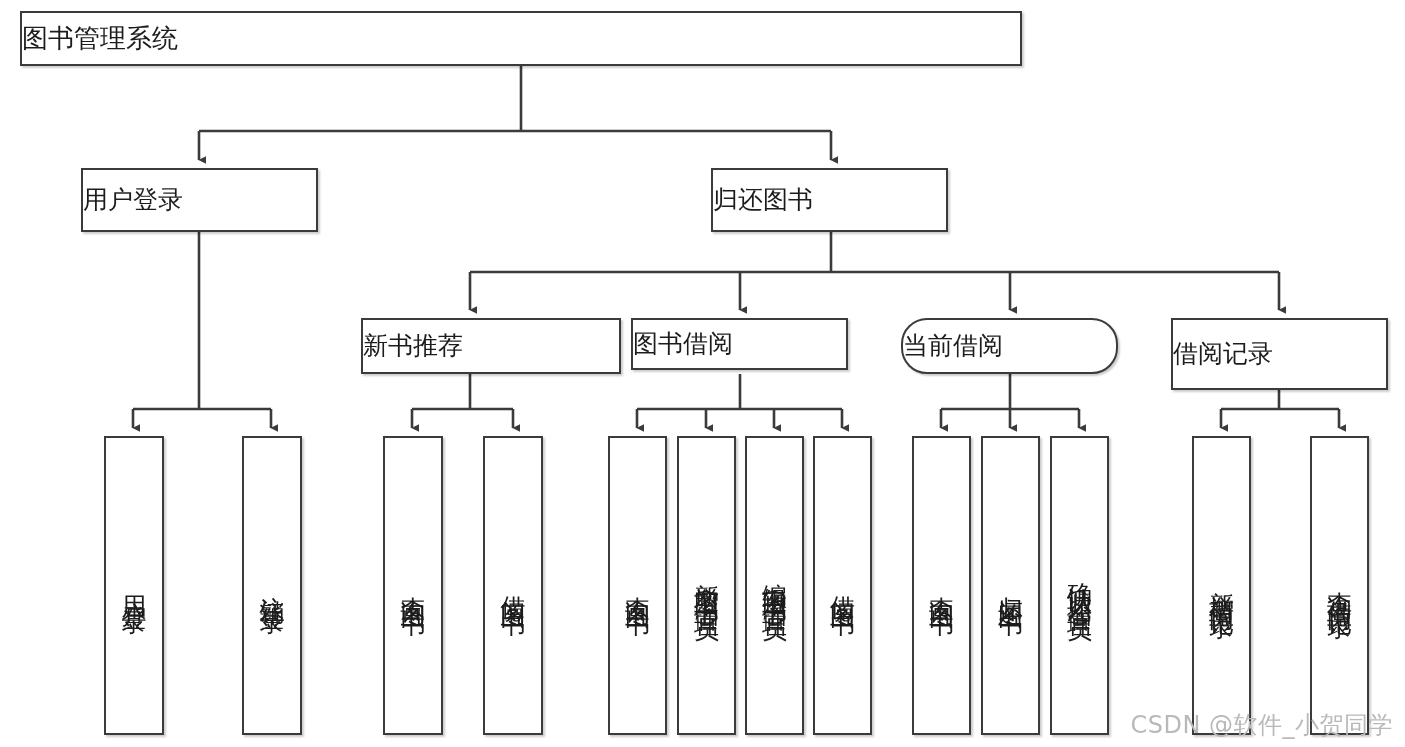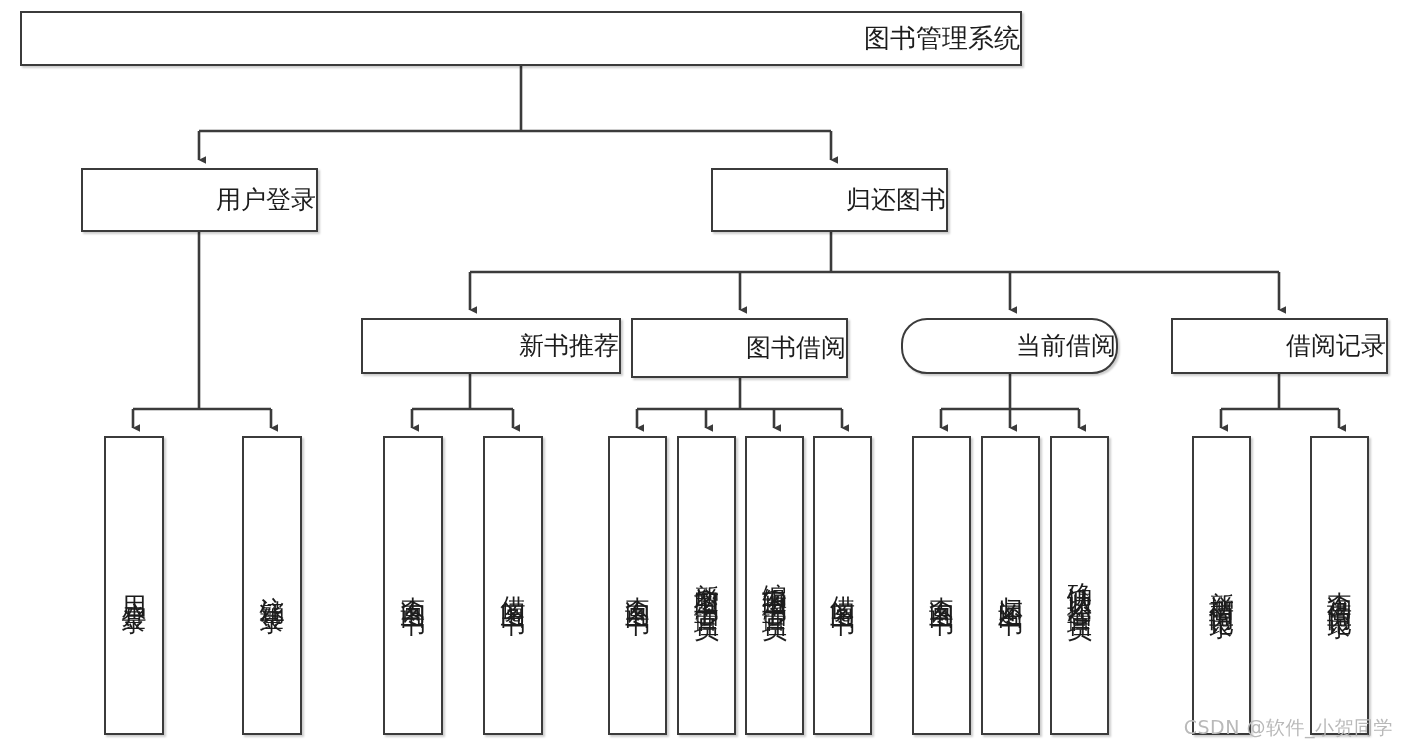--- a/index.html
+++ b/index.html
@@ -25,21 +25,21 @@
     height: 747px;
     pointer-events: none;
   }
   .node {
     position: absolute;
     box-sizing: border-box;
     border: 2px solid #3b3b3b;
     background: #ffffff;
     display: flex;
     align-items: center;
-    justify-content: flex-end;
+    justify-content: flex-start;
     box-shadow: 2px 2px 2px rgba(0,0,0,0.20);
     z-index: 2;
   }
   .node-label {
     color: #1c1c1c;
     text-align: center;
     line-height: 1.15;
     white-space: nowrap;
   }
   .node.horizontal .node-label {
@@ -58,21 +58,21 @@
     font-size: 25px;
     letter-spacing: 5px;
     line-height: 1;
     white-space: nowrap;
     max-height: 100%;
   }
   #watermark {
     position: absolute;
     right: 12px;
     bottom: 6px;
-    font-size: 19px;
+    font-size: 24px;
     color: #b9b9b9;
     letter-spacing: 0.5px;
     z-index: 3;
     white-space: nowrap;
     margin-left: 12px;
   }
 </style>
 </head>
 <body>
 
@@ -135,27 +135,27 @@
   <div class="node horizontal" style="left:81px; top:168px; width:237px; height:64px;">
     <span class="node-label">用户登录</span>
   </div>
   <div class="node horizontal" style="left:711px; top:168px; width:237px; height:64px;">
     <span class="node-label">归还图书</span>
   </div>
 
   <div class="node horizontal" style="left:361px; top:318px; width:260px; height:56px;">
     <span class="node-label">新书推荐</span>
   </div>
-  <div class="node horizontal" style="left:631px; top:318px; width:217px; height:60px;">
+  <div class="node horizontal" style="left:631px; top:318px; width:217px; height:52px;">
     <span class="node-label">图书借阅</span>
   </div>
   <div class="node horizontal" style="left:901px; top:318px; width:217px; height:56px;border-radius:26px;">
     <span class="node-label">当前借阅</span>
   </div>
-  <div class="node horizontal" style="left:1171px; top:318px; width:217px; height:56px;">
+  <div class="node horizontal" style="left:1171px; top:318px; width:217px; height:72px;">
     <span class="node-label">借阅记录</span>
   </div>
 
   <div class="node vertical" style="left:104px; top:436px; width:60px; height:299px;">
     <span class="node-label">用户登录</span>
   </div>
   <div class="node vertical" style="left:242px; top:436px; width:60px; height:299px;">
     <span class="node-label">注销登录</span>
   </div>
 

